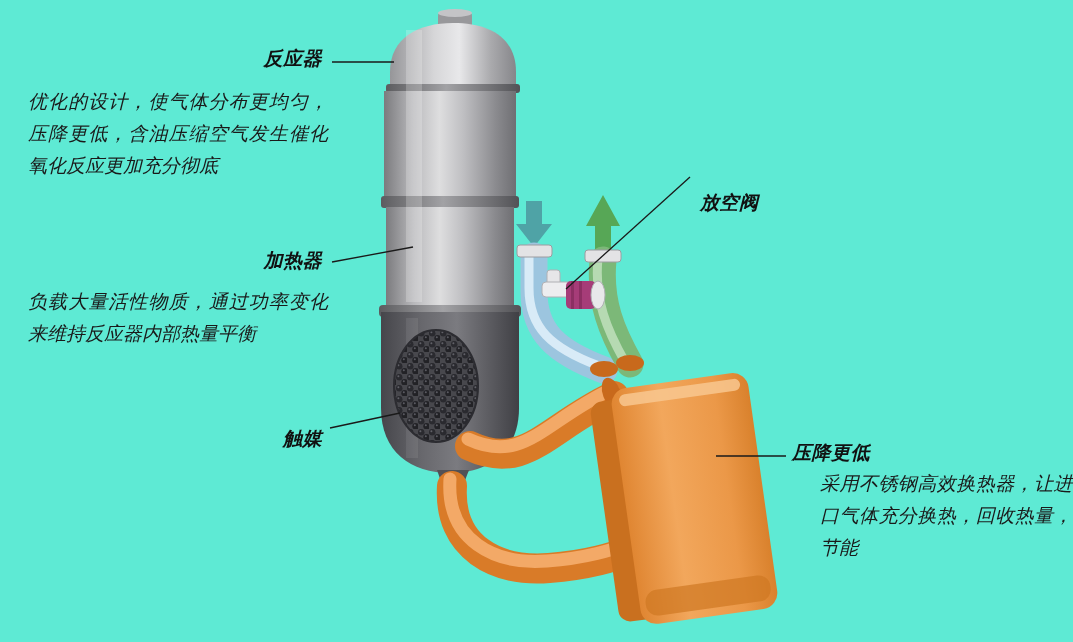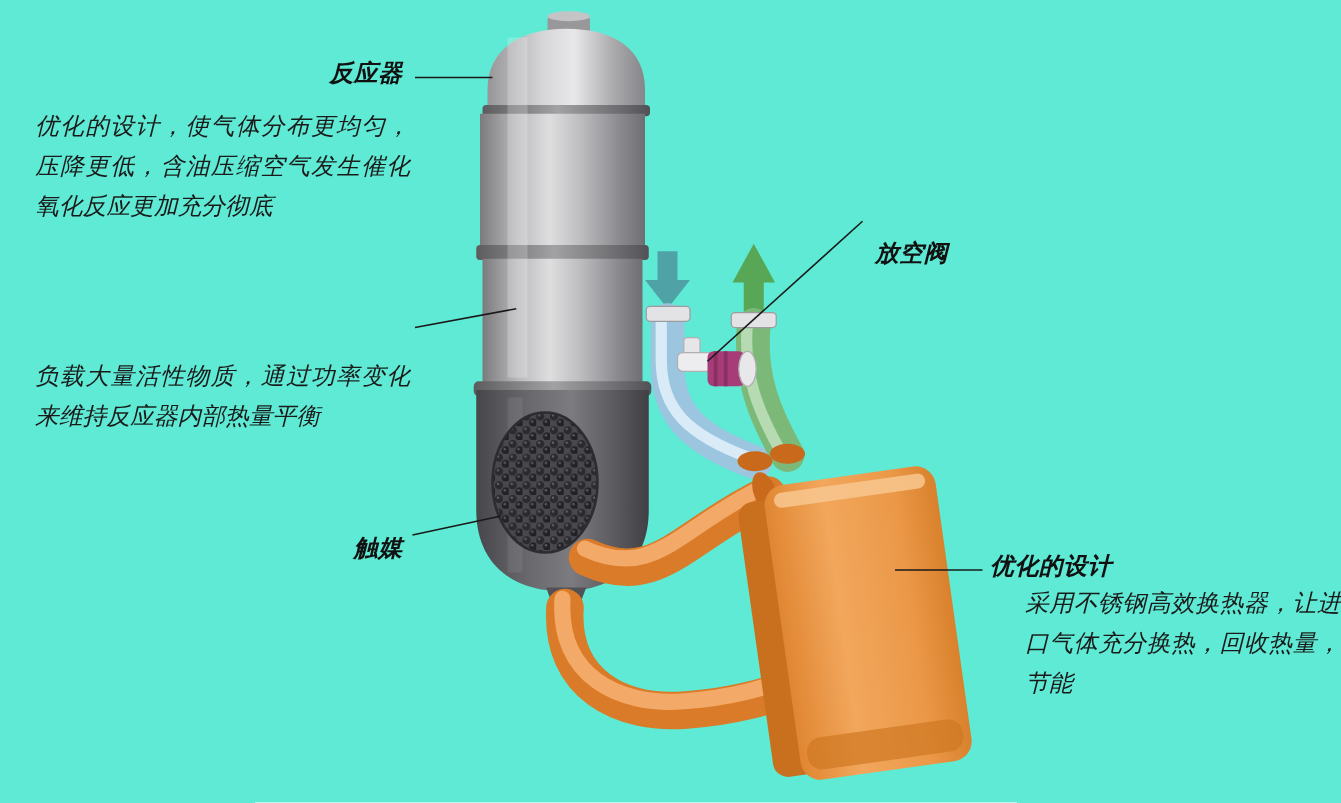--- a/index.html
+++ b/index.html
@@ -165,22 +165,23 @@
       <line x1="332" y1="262" x2="413" y2="247"></line>
       <line x1="330" y1="428" x2="400" y2="413"></line>
       <line x1="566" y1="289" x2="690" y2="177"></line>
       <line x1="716" y1="456" x2="786" y2="456"></line>
     </g>
   </svg>
 
   <div id="t-reactor" class="callout-title ra">反应器</div>
   <div id="b-reactor" class="callout-body">优化的设计，使气体分布更均匀，压降更低，含油压缩空气发生催化氧化反应更加充分彻底</div>
 
+  <div id="t-heater" class="callout-title ra">加热器</div>
   <div id="b-heater" class="callout-body">负载大量活性物质，通过功率变化来维持反应器内部热量平衡</div>
 
   <div id="t-catalyst" class="callout-title ra">触媒</div>
 
   <div id="t-vent" class="callout-title">放空阀</div>
 
-  <div id="t-hx" class="callout-title">优化的设计</div>
+  <div id="t-hx" class="callout-title">压降更低</div>
   <div id="b-hx" class="callout-body">采用不锈钢高效换热器，让进出口气体充分换热，回收热量，更节能</div>
 
 </div>
 
 </body></html>

